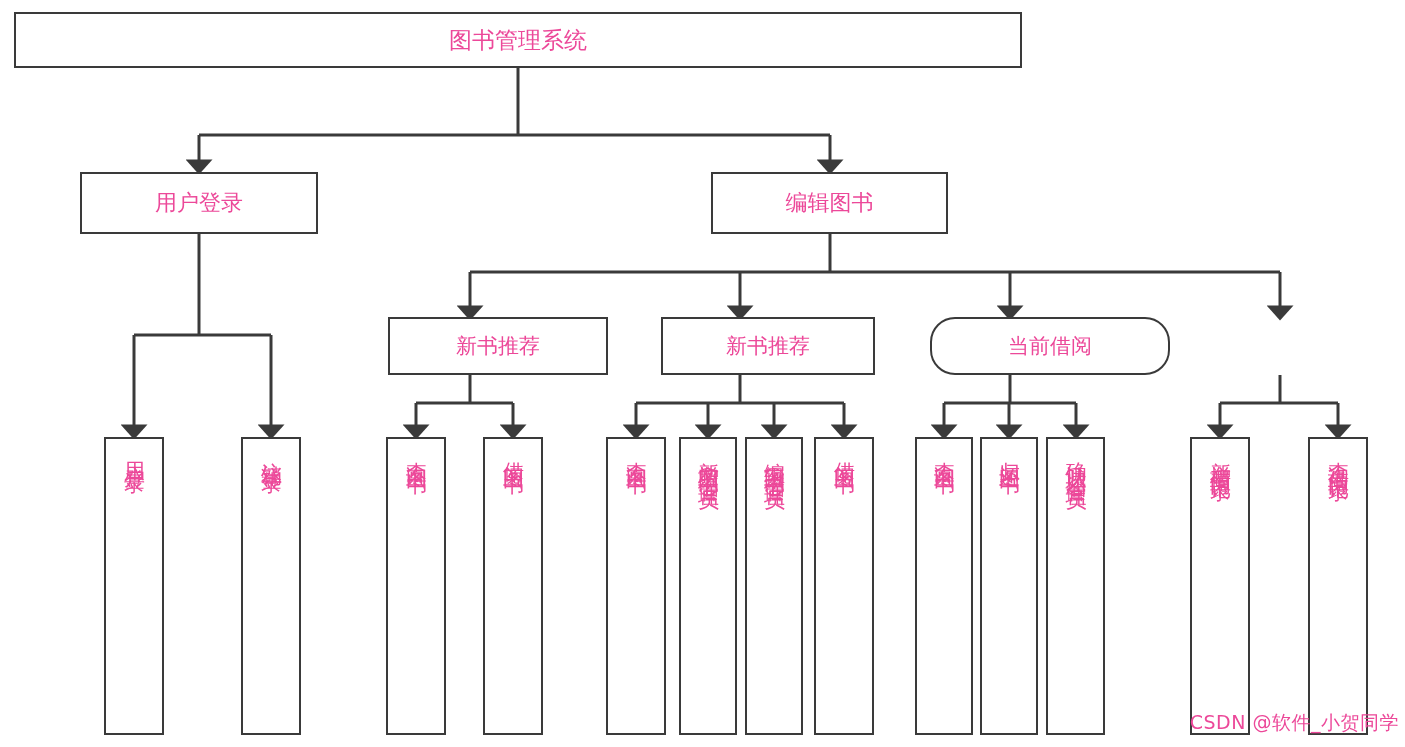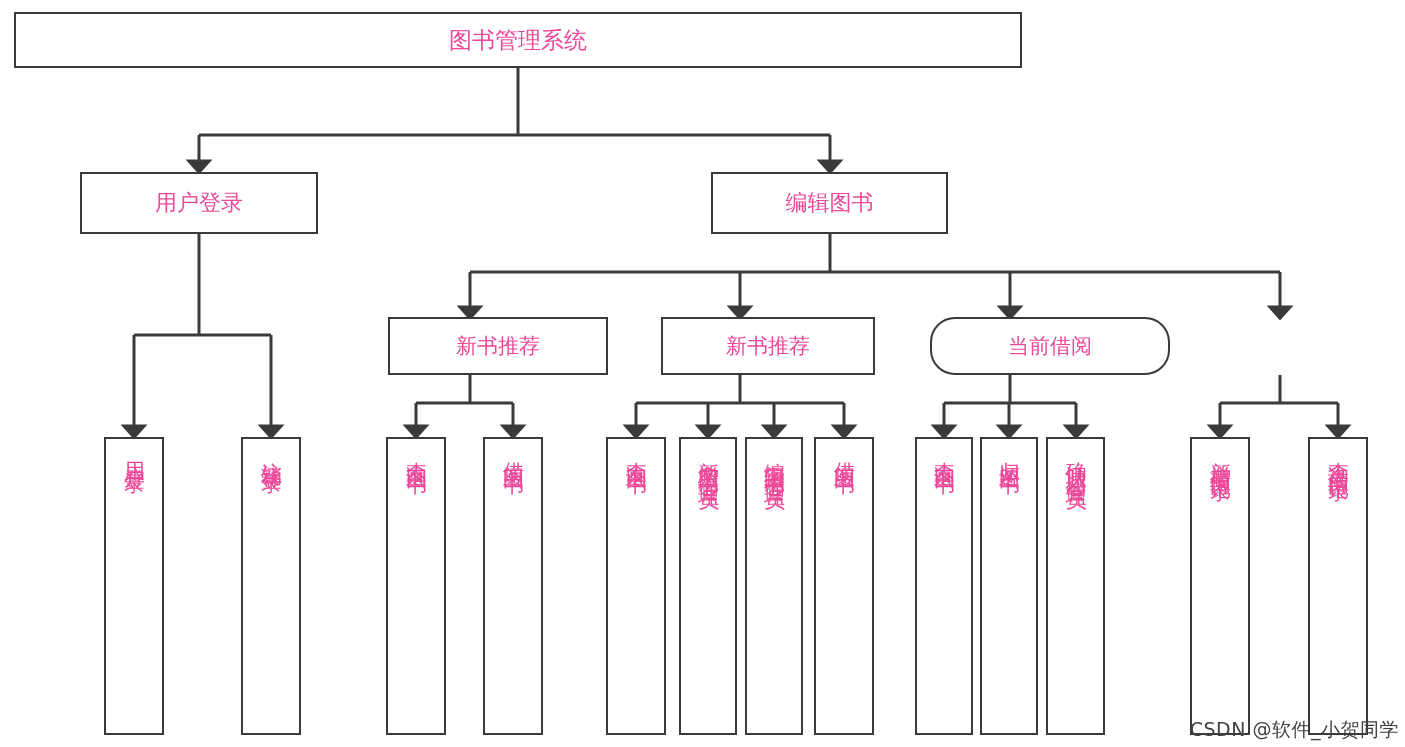--- a/index.html
+++ b/index.html
@@ -54,23 +54,23 @@
   .vtext {
     writing-mode: vertical-rl;
     text-orientation: upright;
     letter-spacing: 4px;
     line-height: 1;
     display: block;
   }
   #watermark {
     position: absolute;
     right: 6px;
-    bottom: 4px;
+    bottom: 11px;
     font-size: 19px;
-    color: #404040;
+    color: #ec4899;
     letter-spacing: 0.5px;
     white-space: nowrap;
     pointer-events: none;
   }
 </style>
 </head>
 <body>
 
 <div id="diagram-canvas">
 

